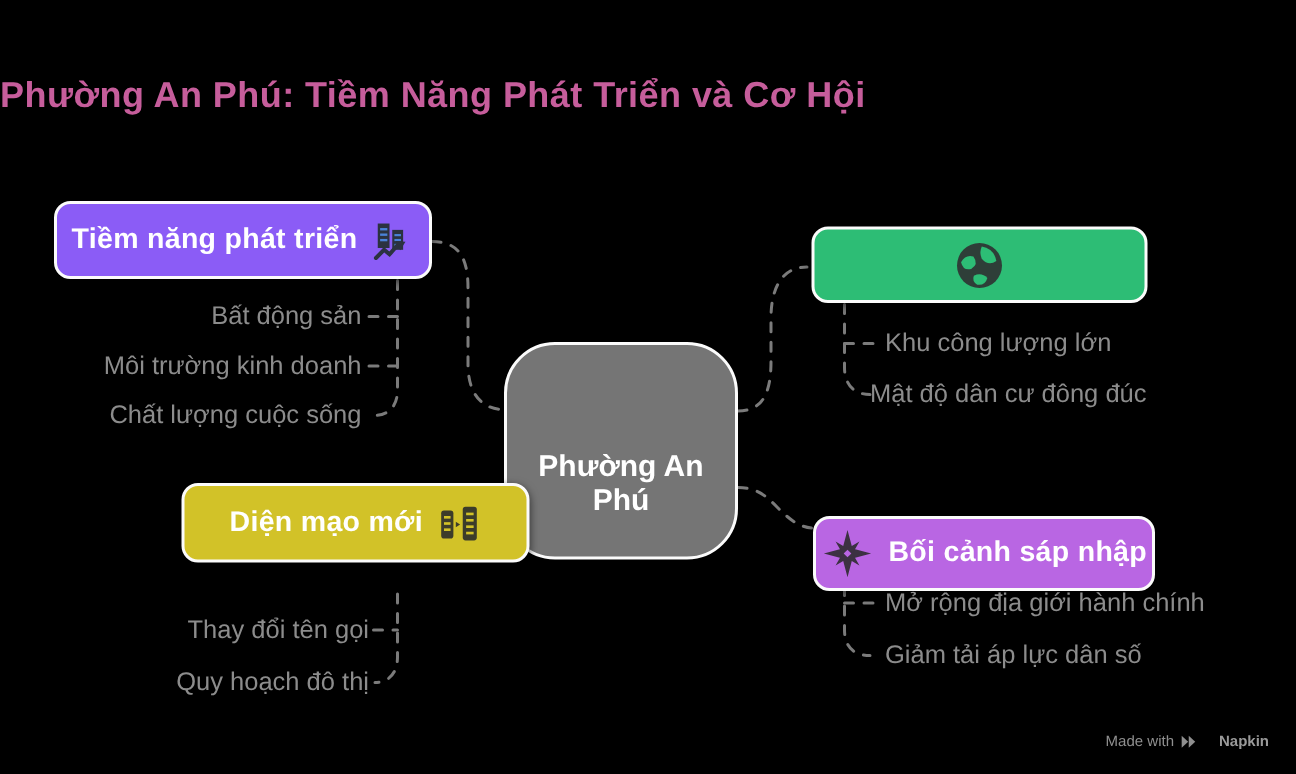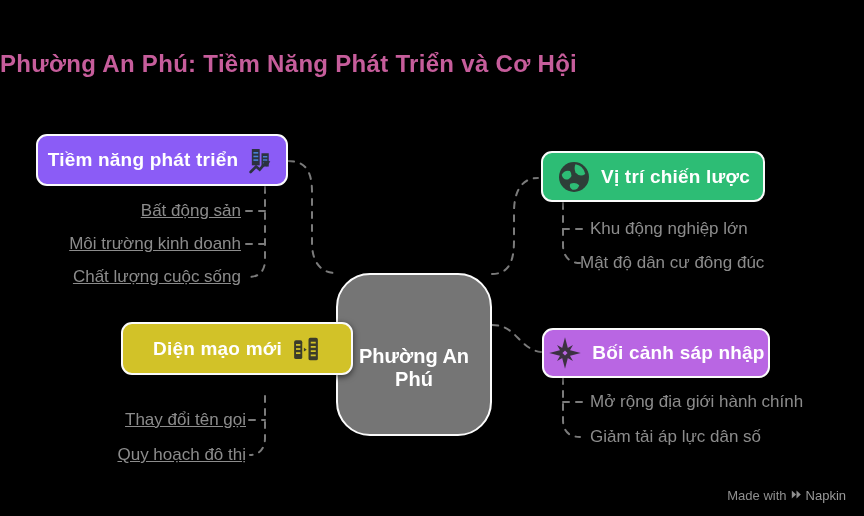--- a/index.html
+++ b/index.html
@@ -18,38 +18,38 @@
     gap:9px;border:2px solid #fbfbfb;border-radius:11px;box-sizing:border-box;
     color:#fff;font-size:19px;font-weight:bold;letter-spacing:.2px;
     box-shadow:0 2px 6px rgba(0,0,0,.6);
   }
   .node .icon{display:flex;align-items:center;justify-content:center;}
   .node-blue  {left:36px; top:134px;width:252px;height:52px;}
   .node-green {left:541px;top:151px;width:224px;height:51px;}
   .node-yellow{left:97px; top:322px;width:232px;height:53px;margin-left:24px;}
   .node-purple{left:542px;top:328px;width:228px;height:50px;}
   .node-center{
-    left:336px;top:228px;width:156px;height:163px;border-radius:34px;
+    left:336px;top:228px;width:156px;height:145px;border-radius:34px;
     background:#757575;border:2px solid #fbfbfb;position:absolute;
-    display:flex;justify-content:center;align-items:flex-start;box-sizing:border-box;margin-top:45px;
+    display:flex;justify-content:center;align-items:flex-start;box-sizing:border-box;
   }
   .node-center .label{
     margin-top:70px;width:118px;text-align:center;color:#fff;
     font-size:20px;font-weight:600;line-height:23px;
   }
   .subitem{
     position:absolute;font-size:17px;font-weight:500;color:#8c8c8c;
     line-height:20px;white-space:nowrap;
   }
-  .ralign{text-align:right;text-decoration:underline;}
+  .ralign{text-align:right;}
   .watermark{
     position:absolute;right:18px;bottom:13px;display:flex;align-items:flex-start;gap:4px;
-    font-size:13px;color:#8f8f8f;
+    font-size:10px;color:#8f8f8f;
   }
-  .watermark .brand{font-weight:normal;color:#9a9a9a;}
+  .watermark .brand{font-weight:bold;color:#9a9a9a;margin-left:11px;}
 </style>
 </head>
 <body>
 
 <div class="canvas">
 
   <div class="title">Phường An Phú: Tiềm Năng Phát Triển và Cơ Hội</div>
 
   <svg class="connectors" width="864" height="516" viewBox="0 0 864 516">
 
@@ -96,57 +96,56 @@
 
   <div class="node node-green" style="background-color: rgb(45, 189, 117);">
     <span class="icon">
       <svg width="36" height="36" viewBox="0 0 24 24">
         <circle cx="12" cy="12" r="10" fill="#2e3e38"></circle>
         <path d="M13 3.5 q5.5 1 6.5 6.5 q-3.5 2.5 -6.5 -1 q-1.2 -3 0 -5.5 z" fill="#2dbd75"></path>
         <path d="M3.8 10.5 q2 -3.5 5.5 -2.5 q2.5 3.5 -1 5.5 q-3.5 1 -4.5 -3 z" fill="#2dbd75"></path>
         <path d="M9.5 16.5 q3.5 -1.5 6 1 q-1 3.5 -4.5 3 q-2.5 -1.5 -1.5 -4 z" fill="#2dbd75"></path>
       </svg>
     </span>
-    <span>Vị trí chiến lược</span>
   </div>
 
   <div class="node node-yellow" style="background-color: rgb(210, 194, 40);">
     <span>Diện mạo mới</span>
     <span class="icon">
       <svg width="30" height="30" viewBox="0 0 24 24">
         <rect x="2.5" y="5" width="6.5" height="15" rx="1.5" fill="#3c3c2a"></rect>
         <rect x="4" y="8" width="3.5" height="1.4" fill="#d2c228"></rect>
         <rect x="4" y="11.3" width="3.5" height="1.4" fill="#d2c228"></rect>
         <rect x="4" y="14.6" width="3.5" height="1.4" fill="#d2c228"></rect>
         <path d="M10.3 11 L12.6 12.5 L10.3 14 Z" fill="#3c3c2a"></path>
         <rect x="14" y="3" width="7.5" height="18" rx="1.5" fill="#3c3c2a"></rect>
         <rect x="15.8" y="6.2" width="4" height="1.4" fill="#d2c228"></rect>
         <rect x="15.8" y="9.6" width="4" height="1.4" fill="#d2c228"></rect>
         <rect x="15.8" y="13" width="4" height="1.4" fill="#d2c228"></rect>
         <rect x="15.8" y="16.4" width="4" height="1.4" fill="#d2c228"></rect>
       </svg>
     </span>
   </div>
 
-  <div class="node node-purple" style="background-color: rgb(185, 102, 227);">
+  <div class="node node-purple" style="background-color: rgb(185, 102, 227); margin-top: 16px;">
     <span class="icon">
       <svg width="36" height="36" viewBox="0 0 24 24">
         <path d="M12 1.5 L14.2 9.8 L22.5 12 L14.2 14.2 L12 22.5 L9.8 14.2 L1.5 12 L9.8 9.8 Z" fill="#3c3142"></path>
         <path d="M12 4.5 L13.6 10.4 L19.5 12 L13.6 13.6 L12 19.5 L10.4 13.6 L4.5 12 L10.4 10.4 Z" fill="#3c3142" transform="rotate(45 12 12)"></path>
         <rect x="10.8" y="10.8" width="2.4" height="2.4" fill="#b966e3" transform="rotate(45 12 12)"></rect>
       </svg>
     </span>
     <span>Bối cảnh sáp nhập</span>
   </div>
 
   <div class="subitem ralign" style="right:623px;top:201px">Bất động sản</div>
   <div class="subitem ralign" style="right:623px;top:267px">Chất lượng cuộc sống</div>
   <div class="subitem ralign" style="right:623px;top:234px">Môi trường kinh doanh</div>
 
-  <div class="subitem" style="left:590px;top:219px">Khu động nghiệp lớn</div>
+  <div class="subitem" style="left:590px;top:219px">Khu công lượng lớn</div>
   <div class="subitem" style="left:580px;top:253px">Mật độ dân cư đông đúc</div>
 
   <div class="subitem ralign" style="right:618px;top:445px">Quy hoạch đô thị</div>
   <div class="subitem ralign" style="right:618px;top:410px">Thay đổi tên gọi</div>
 
   <div class="subitem" style="left:590px;top:392px">Mở rộng địa giới hành chính</div>
   <div class="subitem" style="left:590px;top:427px">Giảm tải áp lực dân số</div>
 
   <div class="watermark">
     <span>Made with</span>

